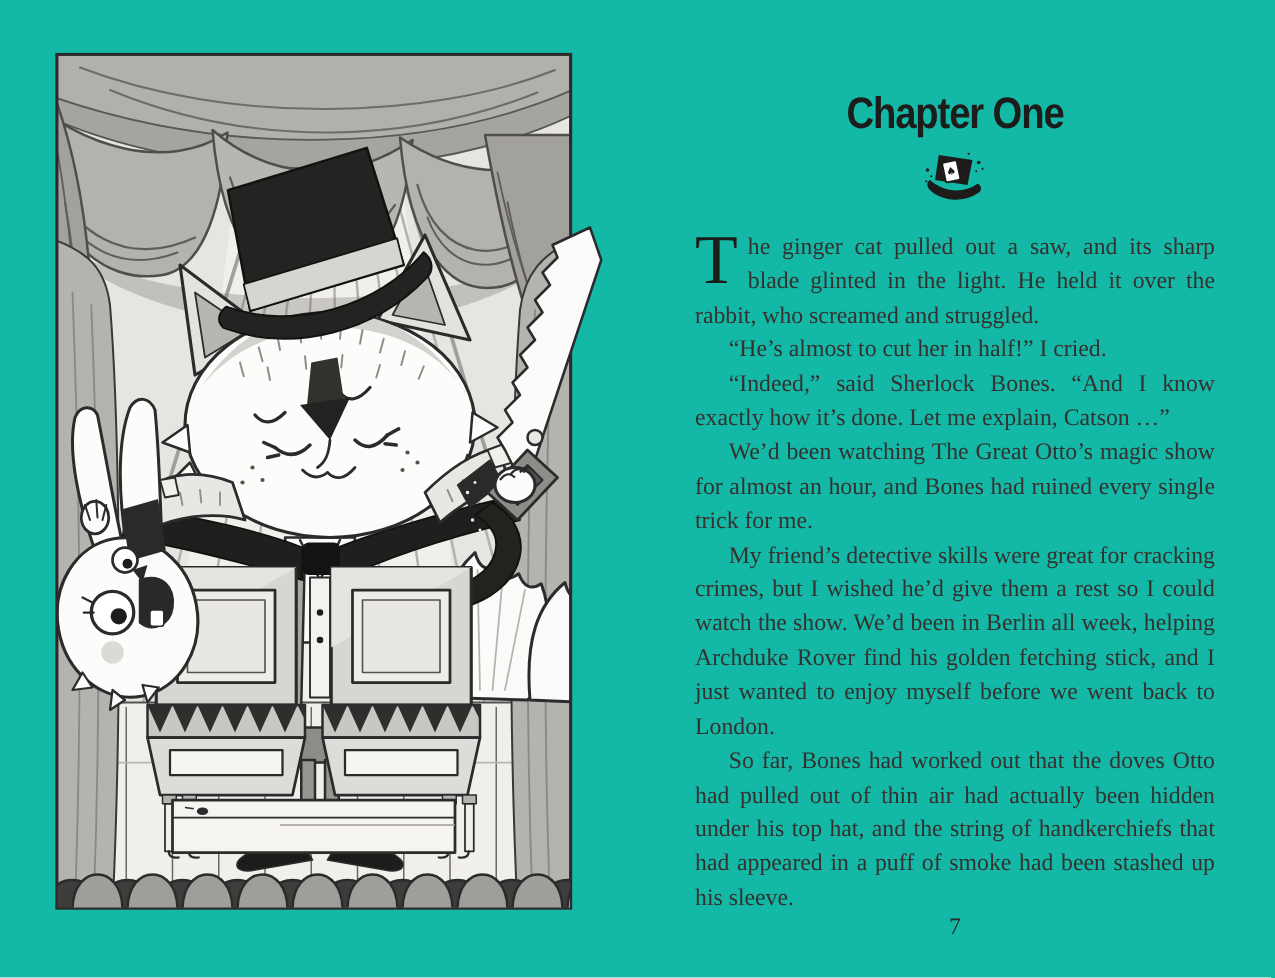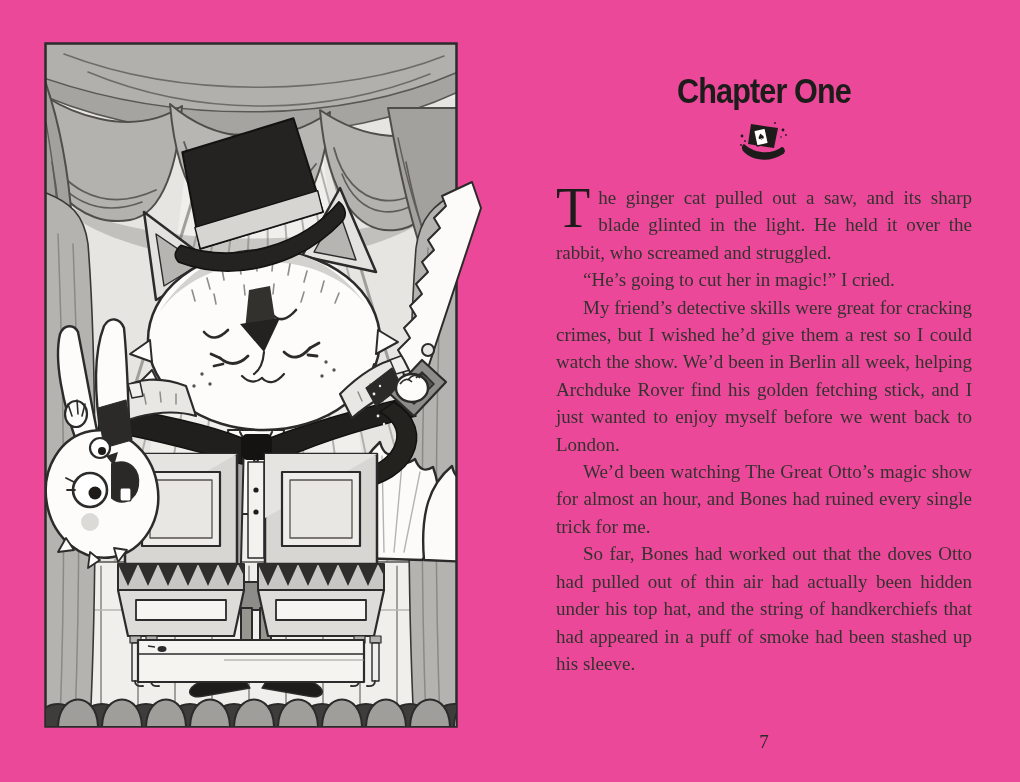--- a/index.html
+++ b/index.html
@@ -1,17 +1,17 @@
 <!DOCTYPE html>
 <html><head>
 <meta charset="utf-8">
 <style>
   html,body{margin:0;padding:0;background:#ffffff;}
   body{width:1020px;height:782px;position:relative;font-family:"Liberation Serif",serif;overflow:hidden;}
-  .page{position:absolute;inset:0;background:#ec4899;}
+  .page{position:absolute;inset:0;background:#14b8a6;}
 
   .illustration{position:absolute;left:44px;top:42px;width:460px;height:686px;}
 
   .text-col{position:absolute;left:556px;top:72px;width:416px;}
   .chapter-title{font-family:"Liberation Sans",sans-serif;font-weight:700;font-size:34px;
     letter-spacing:-1px;text-align:center;margin:0;color:#1c1c1a;
     transform:scaleX(.9) scaleY(1.04);transform-origin:50% 50%;}
   .hat-wrap{text-align:center;margin-top:9px;height:44px;}
   .body-text{margin-top:20px;font-size:19px;line-height:27.4px;text-align:justify;
     color:#34322f;text-justify:inter-word;}
@@ -343,21 +343,22 @@
           <circle cx="44" cy="10" r="1.4"></circle>
             <circle cx="47" cy="15" r="0.9"></circle>
             <circle cx="42" cy="17" r="0.8"></circle>
           <circle cx="36" cy="3" r="0.9"></circle>
         </g>
       </svg>
     </div>
 
     <div class="body-text">
         <p class="first"><span class="dropcap">T</span>he ginger cat pulled out a saw, and its sharp blade glinted in the light. He held it over the rabbit, who screamed and struggled.</p>
-        <p>“He’s going to cut her in magic!” I cried.</p>
+        <p>“He’s almost to cut her in half!” I cried.</p>
+        <p>“Indeed,” said Sherlock Bones. “And I know exactly how it’s done. Let me explain, Catson …”</p>
+        <p>We’d been watching The Great Otto’s magic show for almost an hour, and Bones had ruined every single trick for me.</p>
         <p>My friend’s detective skills were great for cracking crimes, but I wished he’d give them a rest so I could watch the show. We’d been in Berlin all week, helping Archduke Rover find his golden fetching stick, and I just wanted to enjoy myself before we went back to London.</p>
-        <p>We’d been watching The Great Otto’s magic show for almost an hour, and Bones had ruined every single trick for me.</p>
         <p>So far, Bones had worked out that the doves Otto had pulled out of thin air had actually been hidden under his top hat, and the string of handkerchiefs that had appeared in a puff of smoke had been stashed up his sleeve.</p>
       </div>
   </div>
 
   <div class="page-number">7</div>
 </div>
 
 </body></html>

